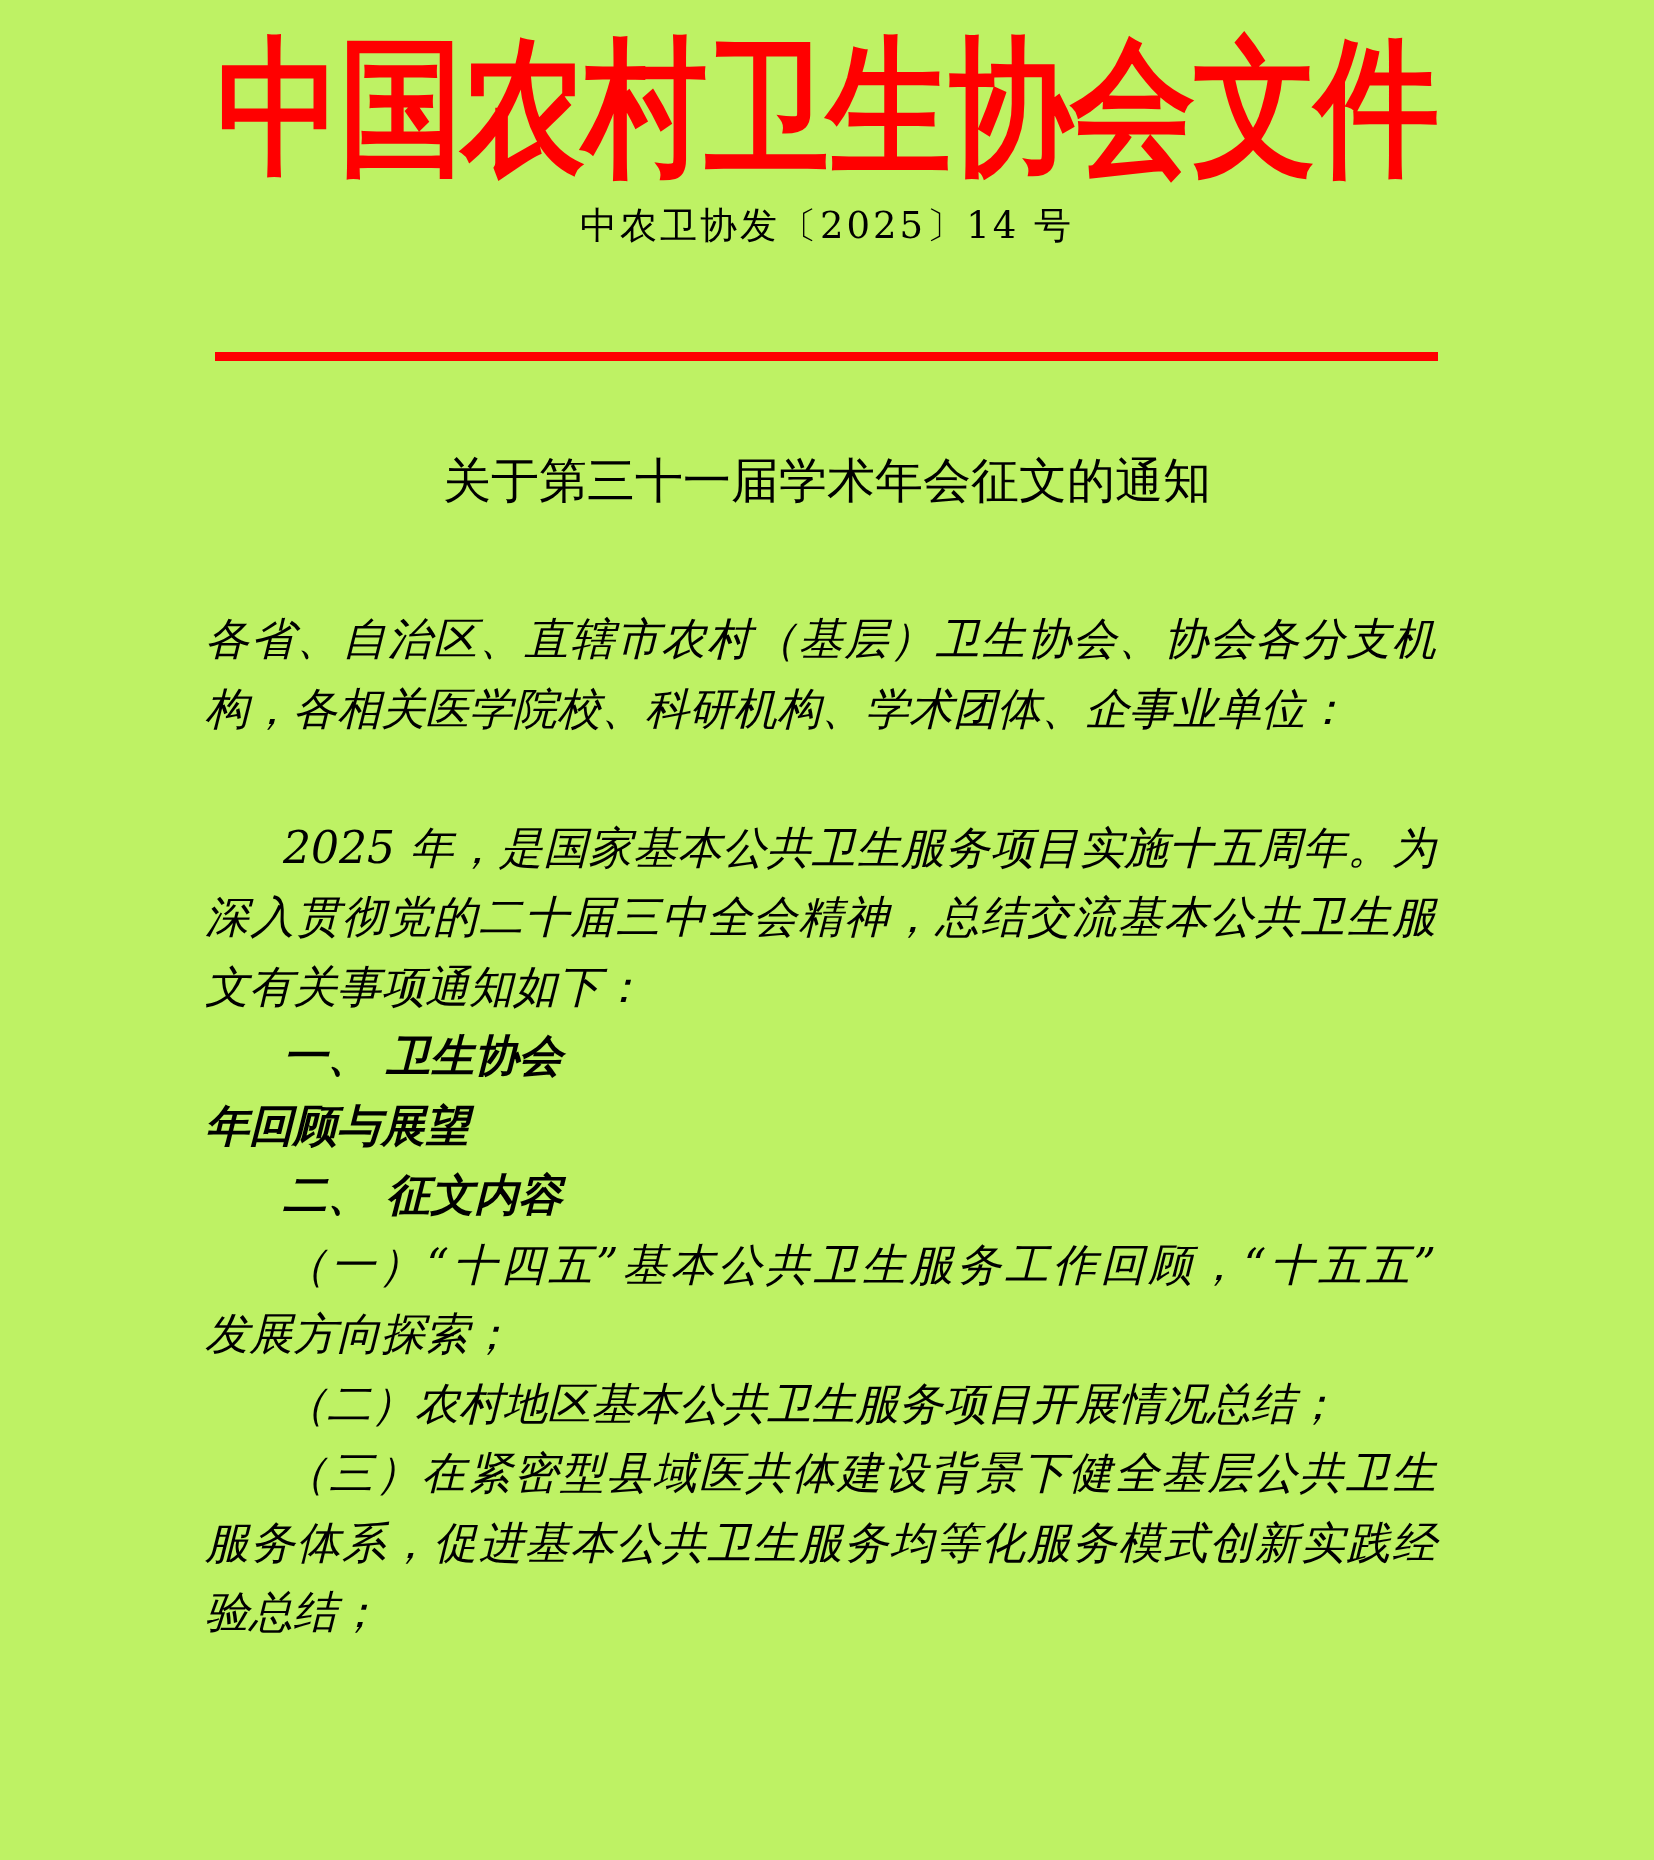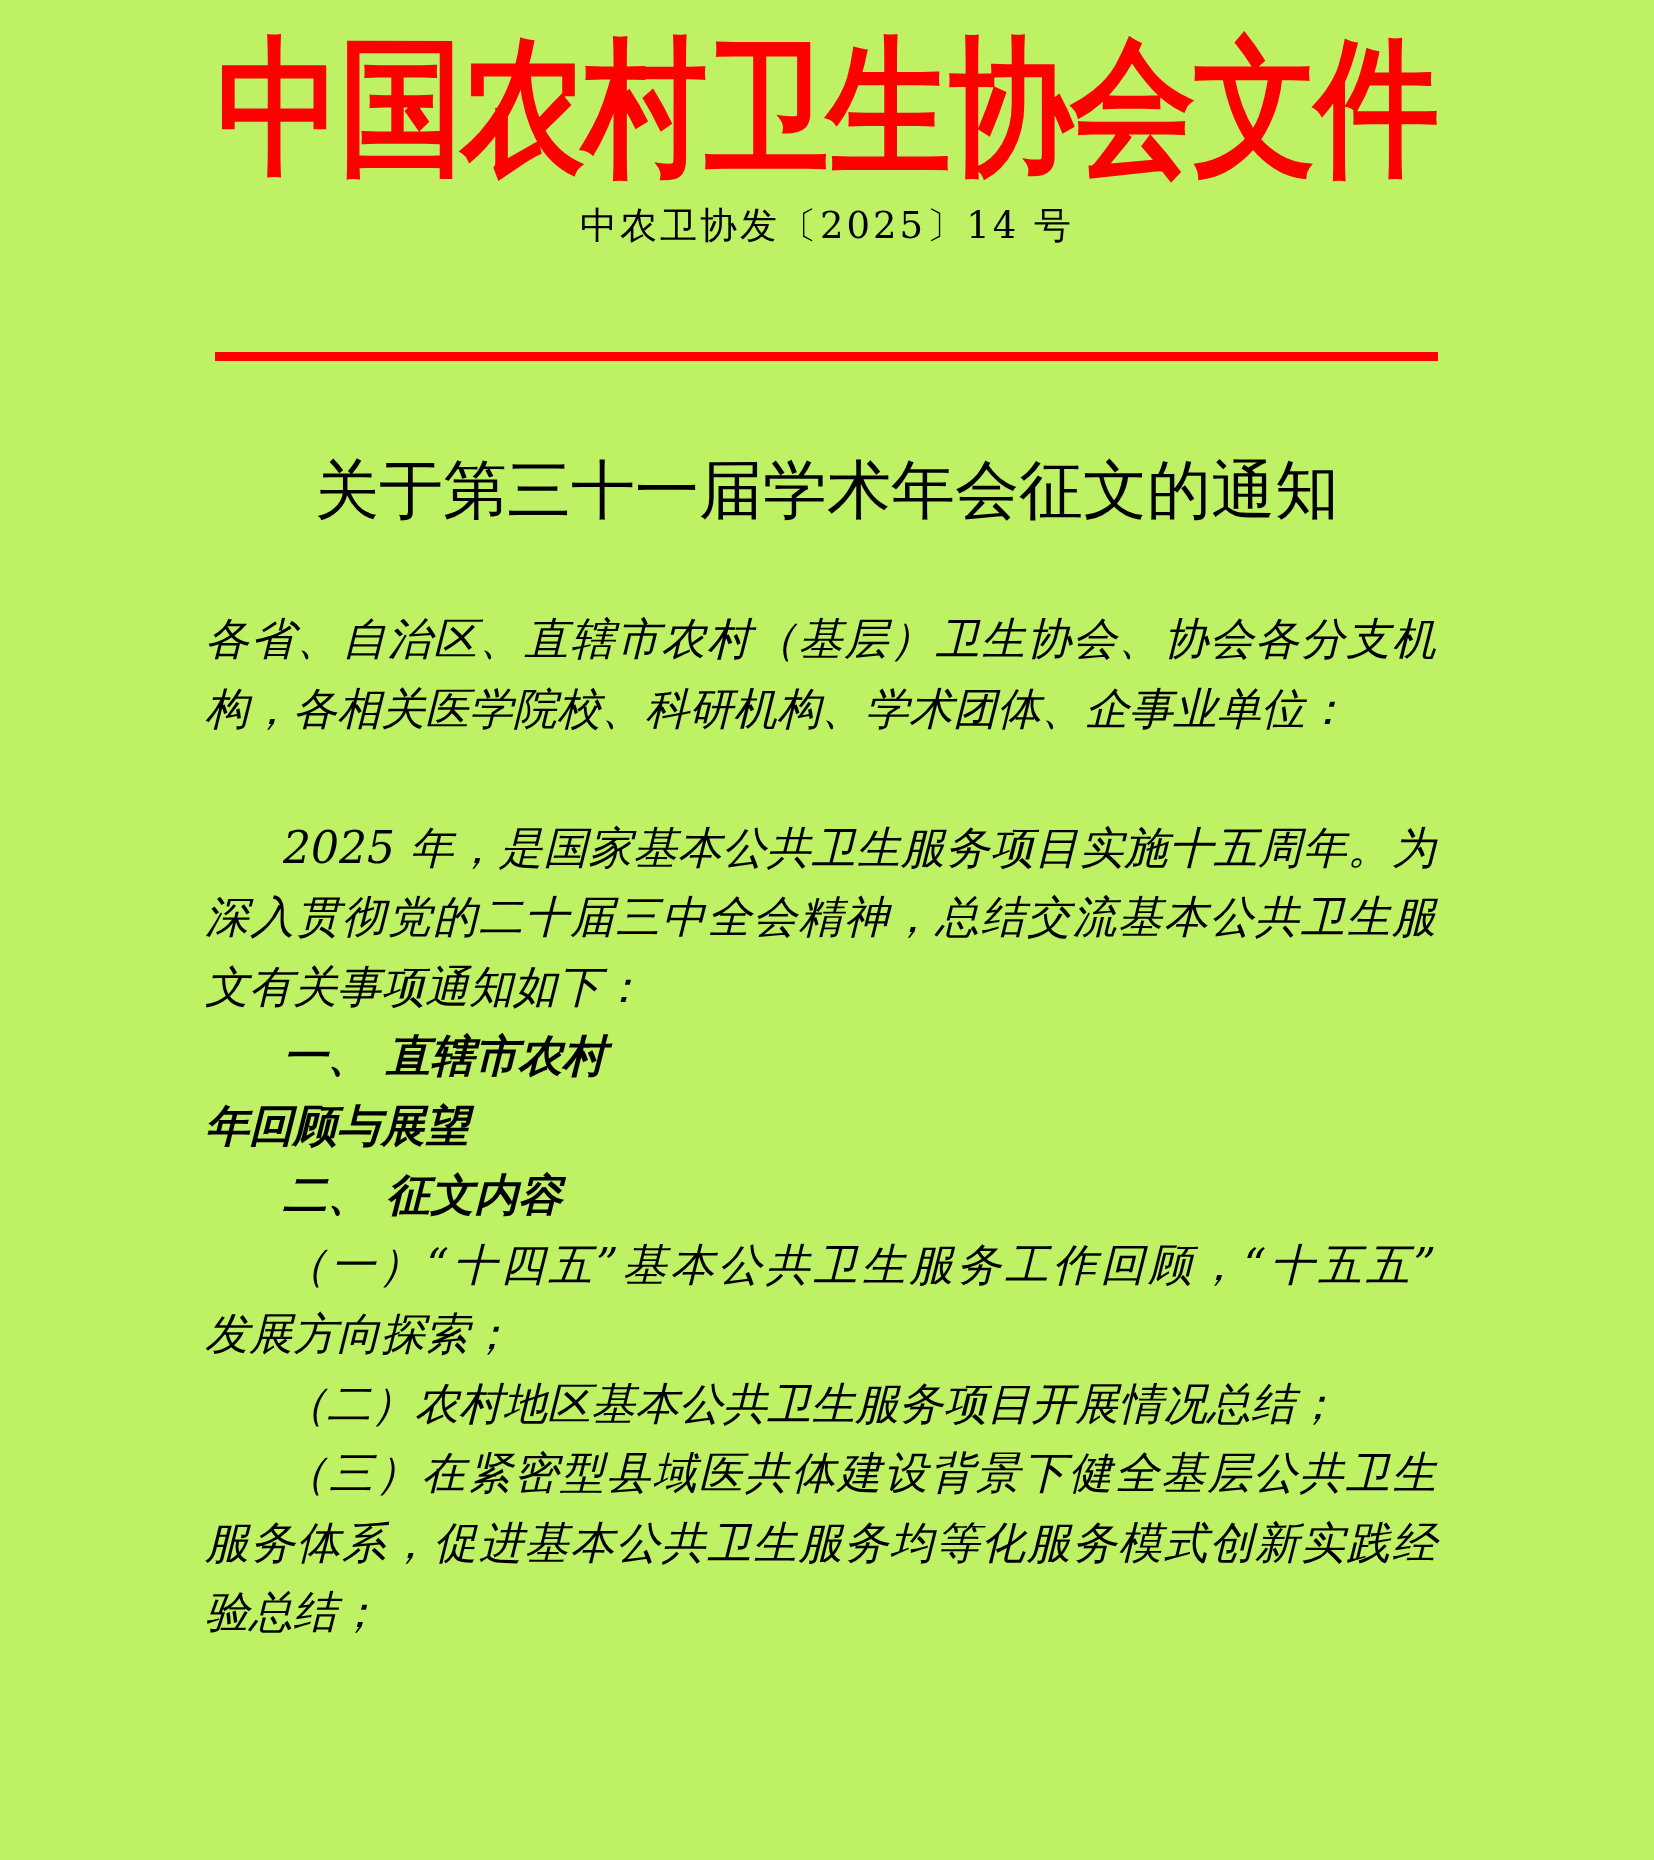--- a/index.html
+++ b/index.html
@@ -49,21 +49,21 @@
     width: 1223px;
     height: 9px;
     background: #ff0000;
   }
   .doc-title {
     position: absolute;
     top: 452px;
     left: 0;
     width: 100%;
     text-align: center;
-    font-size: 64px;
+    font-size: 48px;
     font-weight: 500;
     line-height: 1.2;
     color: #000000;
   }
   .body-block {
     position: absolute;
     top: 604px;
     left: 205px;
     width: 1231px;
     font-size: 44px;
@@ -99,21 +99,21 @@
 
   <div class="doc-title">关于第三十一届学术年会征文的通知</div>
 
   <div class="body-block">
     <div class="line justify">各省、自治区、直辖市农村（基层）卫生协会、协会各分支机</div>
     <div class="line">构，各相关医学院校、科研机构、学术团体、企事业单位：</div>
     <div class="line"></div>
     <div class="line indent justify">2025 年，是国家基本公共卫生服务项目实施十五周年。为</div>
     <div class="line justify">深入贯彻党的二十届三中全会精神，总结交流基本公共卫生服</div>
     <div class="line">文有关事项通知如下：</div>
-    <div class="line indent bold">一、 直辖市农村</div>
+    <div class="line indent bold">一、 卫生协会</div>
     <div class="line bold">年回顾与展望</div>
     <div class="line indent bold">二、 征文内容</div>
     <div class="line indent justify">（一）“十四五”基本公共卫生服务工作回顾，“十五五”</div>
     <div class="line">发展方向探索；</div>
     <div class="line indent">（二）农村地区基本公共卫生服务项目开展情况总结；</div>
     <div class="line indent justify">（三）在紧密型县域医共体建设背景下健全基层公共卫生</div>
     <div class="line justify">服务体系，促进基本公共卫生服务均等化服务模式创新实践经</div>
     <div class="line">验总结；</div>
   </div>
 

